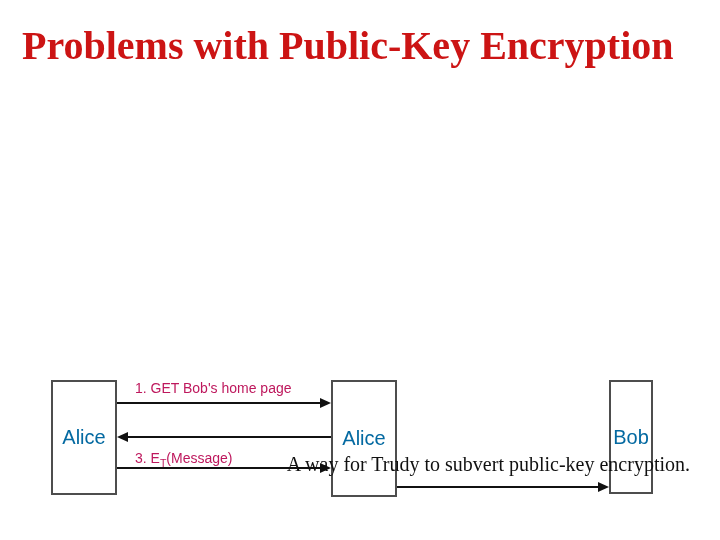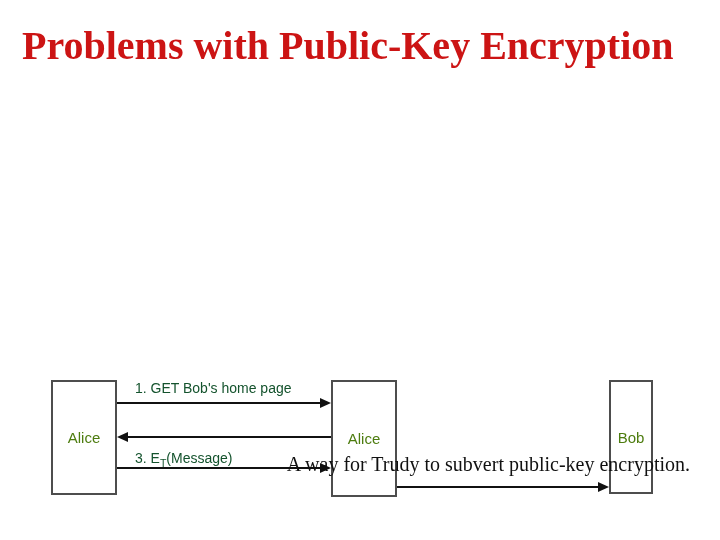--- a/index.html
+++ b/index.html
@@ -36,22 +36,22 @@
     height: 190px;
   }
   .actor-box {
     position: absolute;
     box-sizing: border-box;
     border: 2px solid #4d4d4d;
     background: #ffffff;
     display: flex;
     align-items: center;
     justify-content: center;
-    font-size: 15px;
-    color: #4d7c0f;
+    font-size: 20px;
+    color: #0369a1;
   }
   .box-alice { left: 51px;  top: 210px; width: 66px; height: 115px; }
   .box-trudy { left: 331px; top: 210px; width: 66px; height: 117px; }
   .box-bob   { left: 609px; top: 210px; width: 44px; height: 114px; }
 
   .arrow-line {
     position: absolute;
     height: 2px;
     background: #111111;
   }
@@ -62,21 +62,21 @@
     border-top: 5px solid transparent;
     border-bottom: 5px solid transparent;
   }
   .head-right { border-left: 11px solid #111111; }
   .head-left  { border-right: 11px solid #111111; }
 
   .msg-label {
     position: absolute;
     font-size: 14px;
     line-height: 16px;
-    color: #14532d;
+    color: #be185d;
     white-space: nowrap;
   }
   .msg-label sub {
     font-size: 10.5px;
     line-height: 0;
   }
   .caption {
     position: absolute;
     left: 0;
     top: 453px;

